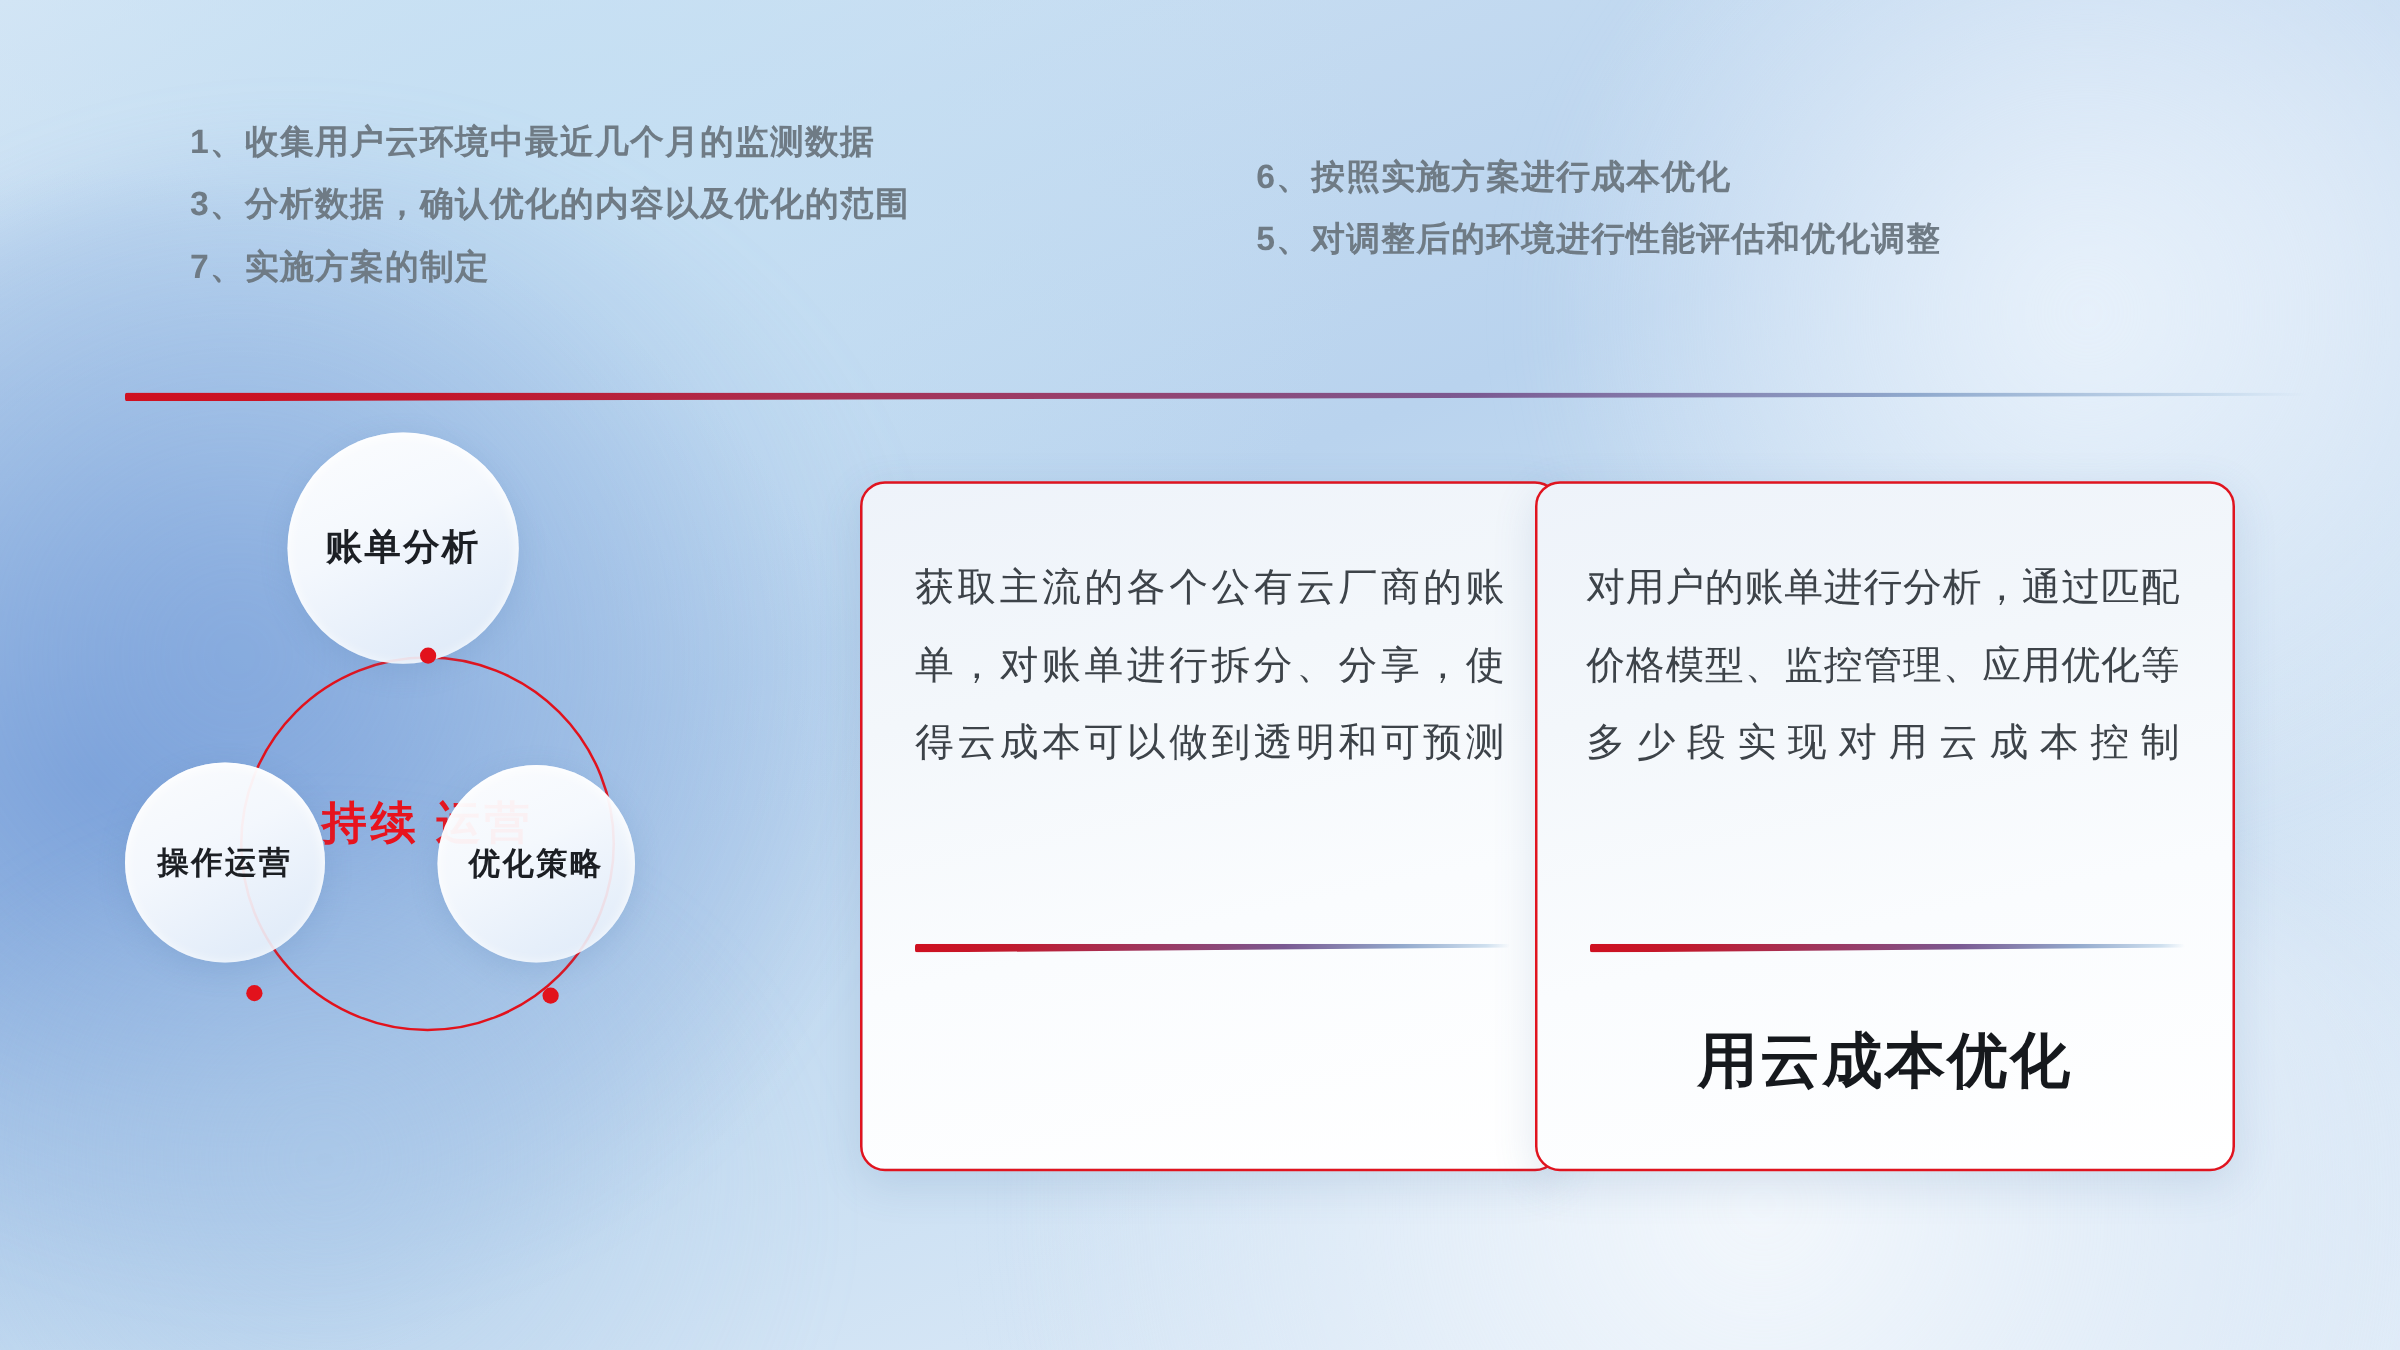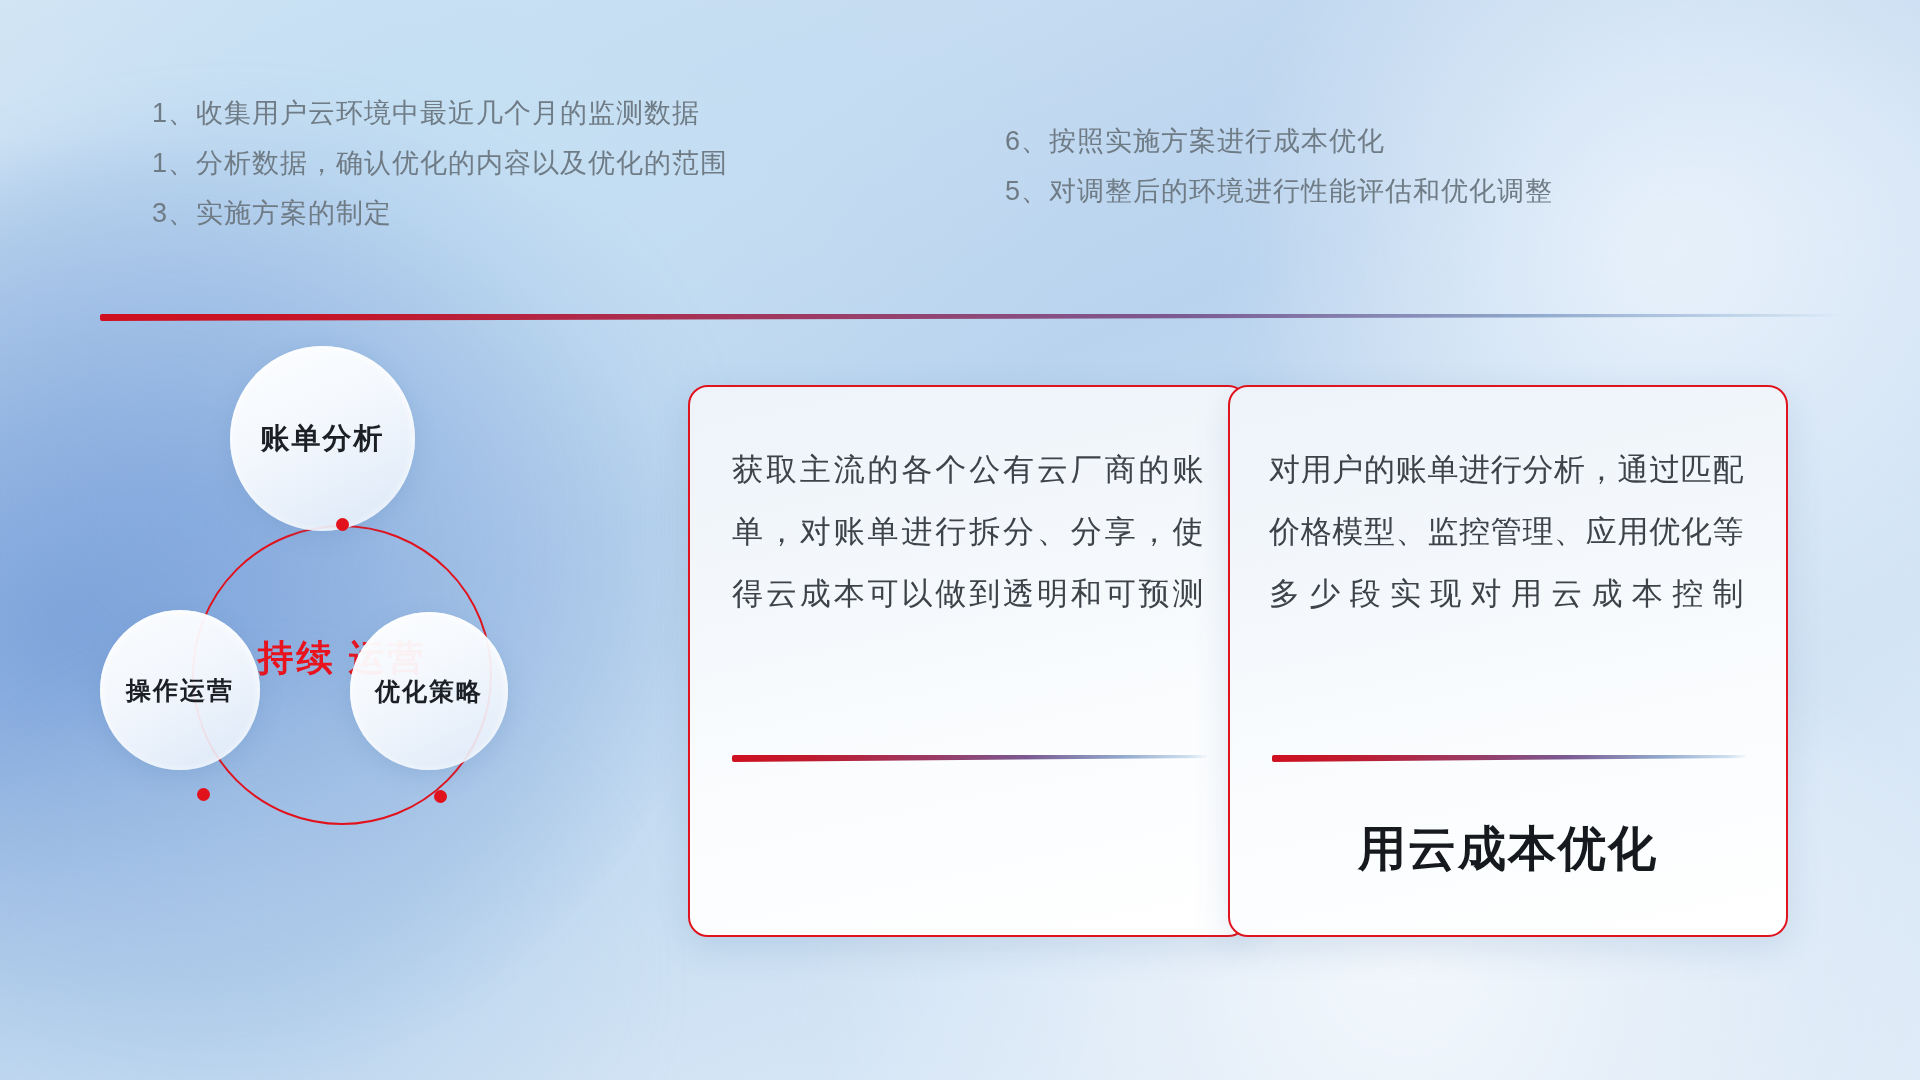--- a/index.html
+++ b/index.html
@@ -57,21 +57,21 @@
     width: 760px; height: 620px;
     border-radius: 50%;
     background: radial-gradient(circle at 50% 40%, rgba(170,200,232,0.55) 0%, rgba(170,200,232,0.12) 55%, rgba(170,200,232,0) 78%);
     filter: blur(30px);
   }
 
   
   #steps-region {
     position: absolute;
     left: 0; top: 0;
-    width: 1920px; height: 300px;
+    width: 1920px; height: 300px; font-weight: bold;
   }
   .steps-col {
     position: absolute;
     font-size: 27px;
     color: #6f7b85;
     letter-spacing: 1px;
     line-height: 1.0;
   }
   #steps-col-left { left: 152px; top: 100px; }
   #steps-col-right { left: 1005px; top: 128px; }
@@ -223,22 +223,22 @@
 <div id="bg-root">
   <div id="bg-soft-1"></div>
   <div id="bg-soft-2"></div>
   <div id="bg-soft-3"></div>
   <div id="bg-soft-4"></div>
 </div>
 
 <div id="steps-region">
   <div class="steps-col" id="steps-col-left">
     <div class="step-item">1、收集用户云环境中最近几个月的监测数据</div>
-    <div class="step-item">1、分析数据，确认优化的内容以及优化的范围</div>
-    <div class="step-item">3、实施方案的制定</div>
+    <div class="step-item">3、分析数据，确认优化的内容以及优化的范围</div>
+    <div class="step-item">7、实施方案的制定</div>
   </div>
   <div class="steps-col" id="steps-col-right">
     <div class="step-item">6、按照实施方案进行成本优化</div>
     <div class="step-item">5、对调整后的环境进行性能评估和优化调整</div>
   </div>
 </div>
 
 <div id="header-rule"></div>
 
 <div id="venn-region">

